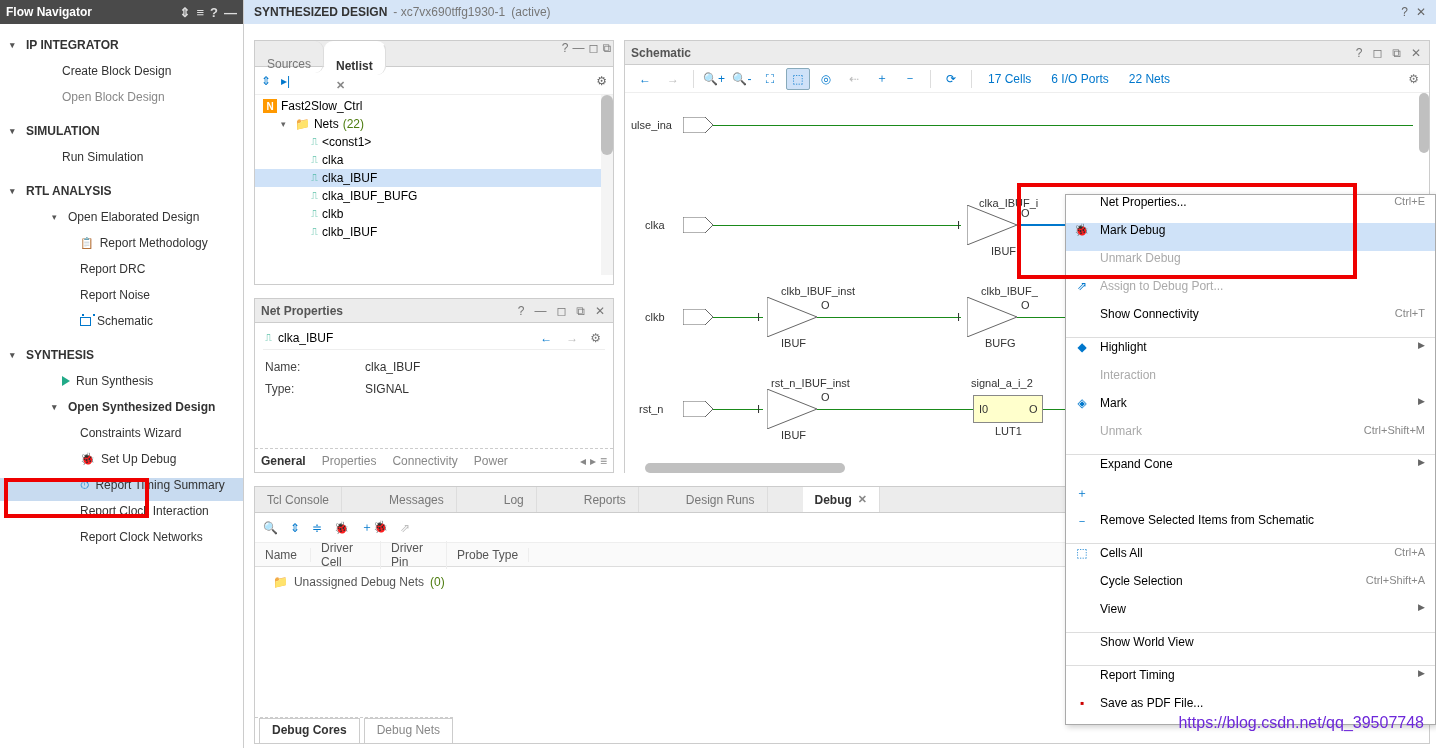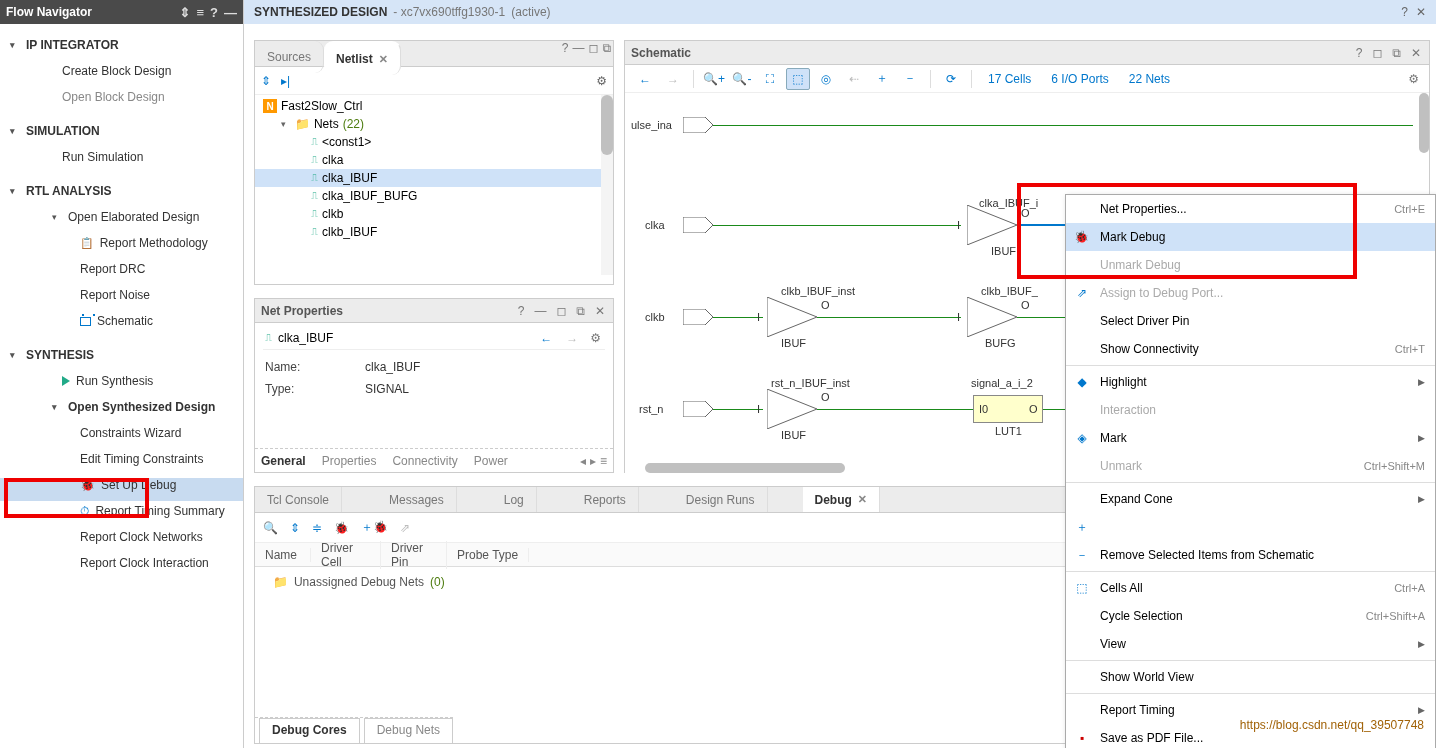--- a/index.html
+++ b/index.html
@@ -33,22 +33,22 @@
 .main-header-sub { color: #777; }
 .main-header-right { margin-left: auto; display: flex; gap: 8px; color: #666; }
 
 
 .pane { position: absolute; border: 1px solid #ccc; background: #fff; }
 .pane-titlebar { height: 24px; background: #ececec; display: flex; align-items: center; padding: 0 6px; gap: 6px; border-bottom: 1px solid #ccc; }
 .pane-titlebar .title { font-weight: bold; color: #555; }
 .pane-titlebar .spacer { flex: 1; }
 .pane-icon { color: #777; cursor: pointer; padding: 0 2px; font-size: 12px; }
 .pane-tabs { height: 26px; display: flex; align-items: stretch; border-bottom: 1px solid #ccc; background: #ececec; }
-.pane-tab { padding: 16px 12px; display: flex; align-items: center; color: #777; cursor: pointer; border-right: 1px solid #ddd; gap: 6px; border-radius: 9px; }
-.pane-tab.active { background: #fff; color: #333; font-weight: bold; border-top: 2px solid #fff; }
+.pane-tab { padding: 16px 12px; display: flex; align-items: flex-start; color: #777; cursor: pointer; border-right: 1px solid #ddd; gap: 6px; border-radius: 9px; }
+.pane-tab.active { background: #fff; color: #333; font-weight: bold; border-top: 2px solid #fff; flex-direction: column; }
 .tab-close { color: #888; font-size: 11px; }
 
 
 .sources-pane { left: 254px; top: 40px; width: 360px; height: 245px; }
 .sources-toolbar { height: 28px; display: flex; align-items: center; padding: 0 6px; gap: 10px; border-bottom: 1px solid #eee; }
 .tb-icon { color: #07c; cursor: pointer; }
 .tb-icon.gear { margin-left: auto; color: #666; }
 .netlist-tree { padding: 2px 0; overflow: auto; height: 180px; position: relative; }
 .tree-row { display: flex; align-items: center; padding: 2px 8px; gap: 4px; cursor: pointer; }
 .tree-row.sel { background: #cfe2f8; }
@@ -93,21 +93,21 @@
 .net-line.blue { background: #07c; height: 2px; }
 .schem-label { position: absolute; color: #333; font-size: 11px; }
 .buf-tri { position: absolute; }
 .buf-tri svg { width: 50px; height: 40px; }
 .lut-box { position: absolute; width: 70px; height: 28px; background: #ffffcc; border: 1px solid #888; }
 
 .red-box2 { position: absolute; left: 1017px; top: 183px; width: 340px; height: 96px; border: 4px solid #e00; pointer-events: none; z-index: 200; }
 
 
 .ctx-menu { position: absolute; left: 1065px; top: 194px; width: 371px; background: #fff; border: 1px solid #aaa; box-shadow: 2px 2px 6px rgba(0,0,0,0.2); z-index: 100; }
-.ctx-item { display: flex; align-items: center; height: 28px; padding: 0 10px 0 34px; cursor: pointer; position: relative; }
+.ctx-item { display: flex; align-items: flex-start; height: 28px; padding: 0 10px 0 34px; cursor: pointer; position: relative; }
 .ctx-item.hover { background: #cfe2f8; }
 .ctx-item.dim { color: #aaa; cursor: default; }
 .ctx-sep { height: 1px; background: #ddd; margin: 2px 0; }
 .ctx-label { flex: 1; }
 .ctx-accel { color: #888; font-size: 11px; }
 .ctx-icon { position: absolute; left: 8px; width: 16px; text-align: center; color: #07c; }
 .ctx-sub { color: #666; font-size: 9px; }
 
 
 .bottom-pane { left: 254px; top: 486px; width: 1176px; height: 258px; }
@@ -117,21 +117,21 @@
 .debug-toolbar { height: 30px; display: flex; align-items: center; padding: 0 8px; gap: 12px; border-bottom: 1px solid #eee; }
 .debug-table-h { height: 24px; display: flex; align-items: center; border-bottom: 1px solid #ddd; background: #fafafa; }
 .debug-th { padding: 0 10px; border-right: 1px solid #eee; color: #555; }
 .debug-body { padding: 4px 10px; }
 .debug-row { display: flex; align-items: center; gap: 6px; padding: 4px 8px; color: #555; }
 .folder-icon { color: #caa055; }
 .bottom-footer-tabs { position: absolute; bottom: 0; left: 0; height: 26px; display: flex; border-top: 1px dashed #ccc; }
 .bf-tab { padding: 4px 12px; color: #888; cursor: pointer; border: 1px solid #ccc; border-bottom: none; margin-left: 4px; }
 .bf-tab.active { font-weight: bold; color: #333; background: #fff; }
 
-.watermark { position: absolute; right: 12px; bottom: 16px; color: #a16207; font-size: 12px; z-index: 300; }
+.watermark { position: absolute; right: 12px; bottom: 16px; color: #6d28d9; font-size: 16px; z-index: 300; }
 </style>
 </head>
 <body>
 
 <div class="flow-nav">
   <div class="flow-nav-header">
     <span class="flow-nav-header-title">Flow Navigator</span>
     <span class="flow-nav-header-icons">
       <span>⇕</span>
       <span>≡</span>
@@ -200,35 +200,32 @@
           <span>Run Synthesis</span>
         </div>
       <div class="nav-item" style="padding-left:24px;font-weight:bold">
           <span class="nav-chev">▾</span>
           <span>Open Synthesized Design</span>
         </div>
       <div class="nav-item sub">
           <span>Constraints Wizard</span>
         </div>
       <div class="nav-item sub">
-          <span>Edit Timing Constraints</span>
-        </div>
-      <div class="nav-item sub">
           <span class="icon-bug">🐞</span>
           <span>Set Up Debug</span>
         </div>
       <div class="nav-item sub">
           <span class="icon-clock">⏱</span>
           <span>Report Timing Summary</span>
         </div>
       <div class="nav-item sub">
+          <span>Report Clock Interaction</span>
+        </div>
+      <div class="nav-item sub">
           <span>Report Clock Networks</span>
-        </div>
-      <div class="nav-item sub">
-          <span>Report Clock Interaction</span>
         </div>
     </div>
   </div>
   <div class="red-box1"></div>
 </div>
 
 <div class="main-header">
   <span class="main-header-title">SYNTHESIZED DESIGN</span>
   <span class="main-header-sub">- xc7vx690tffg1930-1</span>
   <span class="main-header-sub">(active)</span>
@@ -458,23 +455,20 @@
       <span class="ctx-label">Mark Debug</span>
     </div>
   <div class="ctx-item dim">
       <span class="ctx-label">Unmark Debug</span>
     </div>
   <div class="ctx-item dim">
       <span class="ctx-icon">⇗</span>
       <span class="ctx-label">Assign to Debug Port...</span>
     </div>
   <div class="ctx-item">
-      <span class="ctx-label">Select Driver Pin</span>
-    </div>
-  <div class="ctx-item">
       <span class="ctx-label">Show Connectivity</span>
       <span class="ctx-accel">Ctrl+T</span>
     </div>
   <div class="ctx-sep"></div>
   <div class="ctx-item">
       <span class="ctx-icon">◆</span>
       <span class="ctx-label">Highlight</span>
       <span class="ctx-sub">▶</span>
     </div>
   <div class="ctx-item dim">

